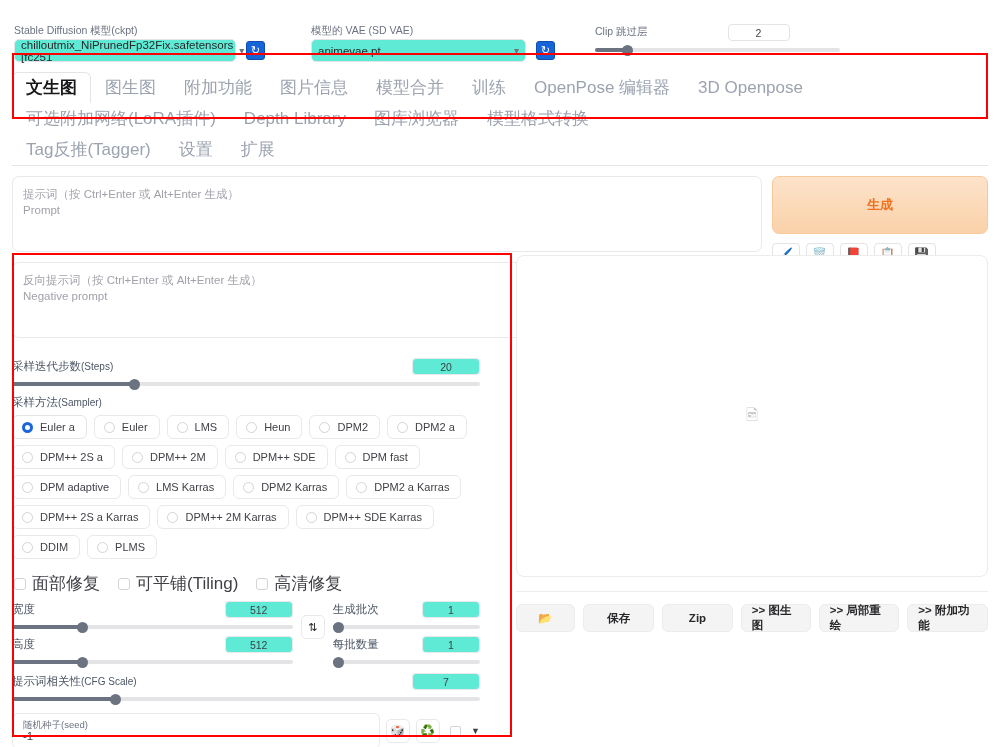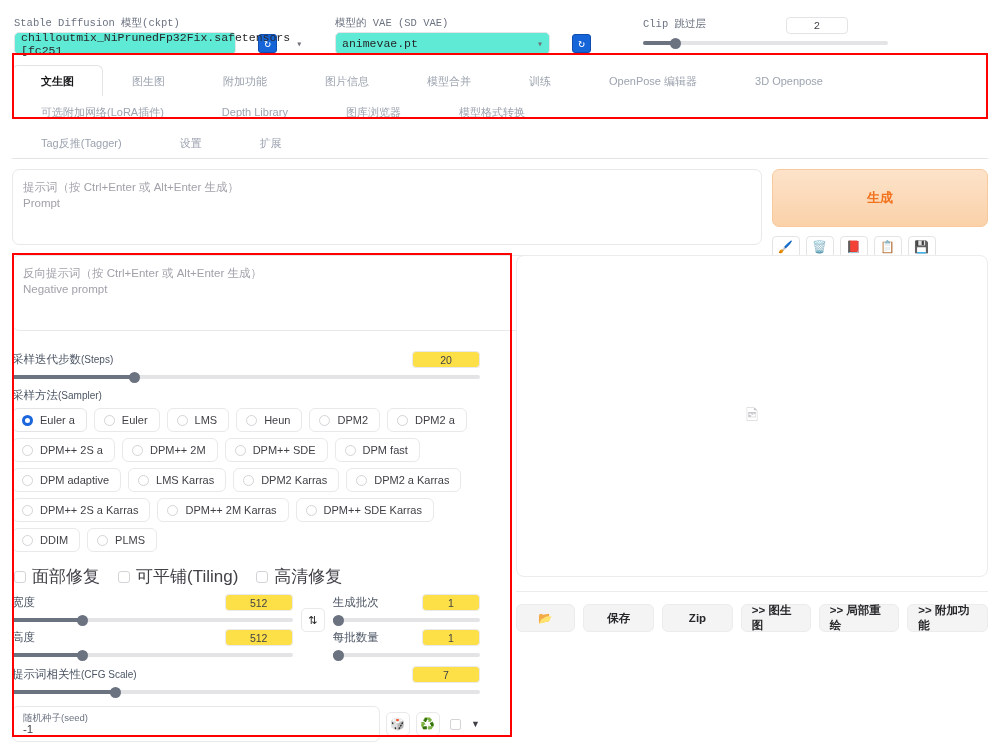--- a/index.html
+++ b/index.html
@@ -7,21 +7,21 @@
     width: 1000px; height: 747px;
     background: #ffffff;
     font-family: "Liberation Sans", "DejaVu Sans", sans-serif;
     font-size: 12px;
     color: #27272a;
     overflow: hidden;
     position: relative;
   }
 
   
-  .topbar { display: flex; align-items: flex-start; padding: 17px 12px 6px 14px; gap: 12px; font-family: Liberation Mono, monospace; }
+  .topbar { display: flex; align-items: flex-start; padding: 24px 12px 6px 14px; gap: 0; }
   .field-group { position: relative; }
   .fld-label {
     font-size: 10.5px; color: #6b7280; line-height: 13px;
     margin-bottom: 2px; white-space: nowrap;
   }
   .select-box {
     height: 23px; border: 1px solid #e4e4e7; border-radius: 5px;
     background: #5eead4; display: flex; align-items: center;
     padding: 0 6px; font-size: 11.5px; color: #27272a;
     justify-content: space-between;
@@ -47,21 +47,21 @@
   .clip-head { display:flex; align-items:center; gap: 80px; }
   .slider { position: relative; height: 4px; background: #e4e4e7; border-radius: 3px; margin-top: 7px; }
   .slider .fill { position:absolute; left:0; top:0; bottom:0; background:#6b7280; border-radius:3px; }
   .slider .knob { position:absolute; width:11px; height:11px; border-radius:50%; background:#6b7280; top:-3.5px; }
 
   
   .tabs-outer { padding: 0 12px; }
   .tabs-box { border-bottom: 1px solid #e4e4e7; padding: 4px 0 0 0; }
   .tabrow { display: flex; align-items: center; flex-wrap: wrap; gap: 0px; }
   .tab {
-    padding: 7px 28px; font-size: 11px; color: #9ca3af; white-space: nowrap;
+    padding: 7px 13px; font-size: 17px; color: #9ca3af; white-space: nowrap;
     border: 1px solid transparent; border-bottom: none;
     border-radius: 6px 6px 0 0; line-height: 16px;
   }
   .tab.active {
     color: #18181b; font-weight: bold; background: #fff;
     border-color: #e4e4e7;
     position: relative; z-index: 2;
   }
   .tab.active::after {
     content: ""; position: absolute; left: 0; right: 0; bottom: -1px; height: 1px; background: #fff;
@@ -125,21 +125,21 @@
   .dims { display: flex; align-items: flex-start; gap: 0; }
   .dims-left { width: 282px; }
   .swap-btn {
     width: 24px; height: 24px; border: 1px solid #e9e9ec; border-radius: 5px;
     background:#fff; display:flex; align-items:center; justify-content:center;
     font-size: 11px; margin: 14px 8px 0 8px; flex:none;
   }
   .dims-right { width: 148px; }
   .val-pill {
     width: 68px; height: 17px; border: 1px solid #e9e9ec; border-radius: 4px;
-    background:#fde047; font-size: 10.5px; color:#3f3f46;
+    background:#5eead4; font-size: 10.5px; color:#3f3f46;
     display:flex; align-items:center; justify-content:center;
   }
   .val-pill.sm { width: 58px; }
 
   .seed-wrap { margin-top: 12px; display: flex; align-items: center; gap: 6px; }
   .seed-input {
     flex: 1; height: 36px; border: 1px solid #e9e9ec; border-radius: 6px; background:#fff;
     padding: 0 10px; display:flex; flex-direction: column; justify-content: center;
   }
   .seed-lbl { font-size: 9.5px; color: #6b7280; line-height: 11px; }

